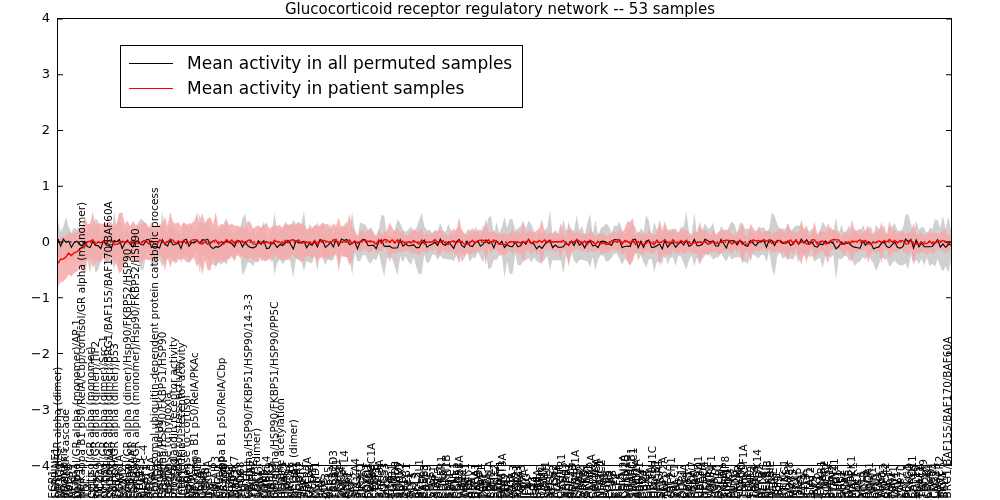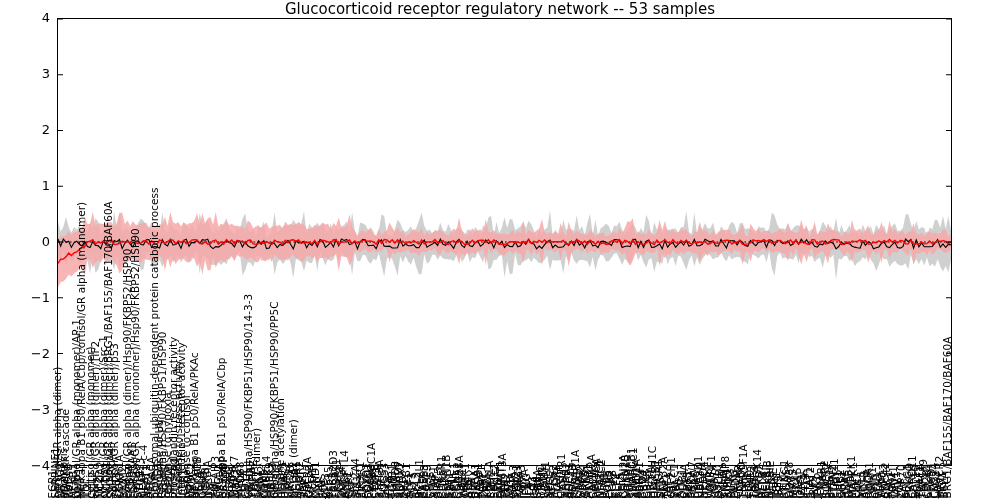--- a/index.html
+++ b/index.html
@@ -99,20 +99,30 @@
           <line x1="890" x2="895" y1="168" y2="168" stroke="#000" stroke-width="1"></line>
           <line x1="0" x2="5" y1="112" y2="112" stroke="#000" stroke-width="1"></line>
           <line x1="890" x2="895" y1="112" y2="112" stroke="#000" stroke-width="1"></line>
           <line x1="0" x2="5" y1="56" y2="56" stroke="#000" stroke-width="1"></line>
           <line x1="890" x2="895" y1="56" y2="56" stroke="#000" stroke-width="1"></line>
           <line x1="0" x2="5" y1="0" y2="0" stroke="#000" stroke-width="1"></line>
           <line x1="890" x2="895" y1="0" y2="0" stroke="#000" stroke-width="1"></line>
         </g>
     </svg>
 
+    <div class="legend">
+      <div class="legend-row">
+        <span class="legend-swatch"></span>
+        <span class="legend-text">Mean activity in all permuted samples</span>
+      </div>
+      <div class="legend-row">
+        <span class="legend-swatch red"></span>
+        <span class="legend-text">Mean activity in patient samples</span>
+      </div>
+    </div>
   </div>
 
   <div class="xticklabels" id="xticklabels">
       <div class="xtl-wrap" style="left: 0px;">
         <div class="xtl">EGR1</div>
       </div>
       <div class="xtl-wrap" style="left: 2.67964px;">
         <div class="xtl">SERPINE1</div>
       </div>
       <div class="xtl-wrap" style="left: 5.35928px;">

